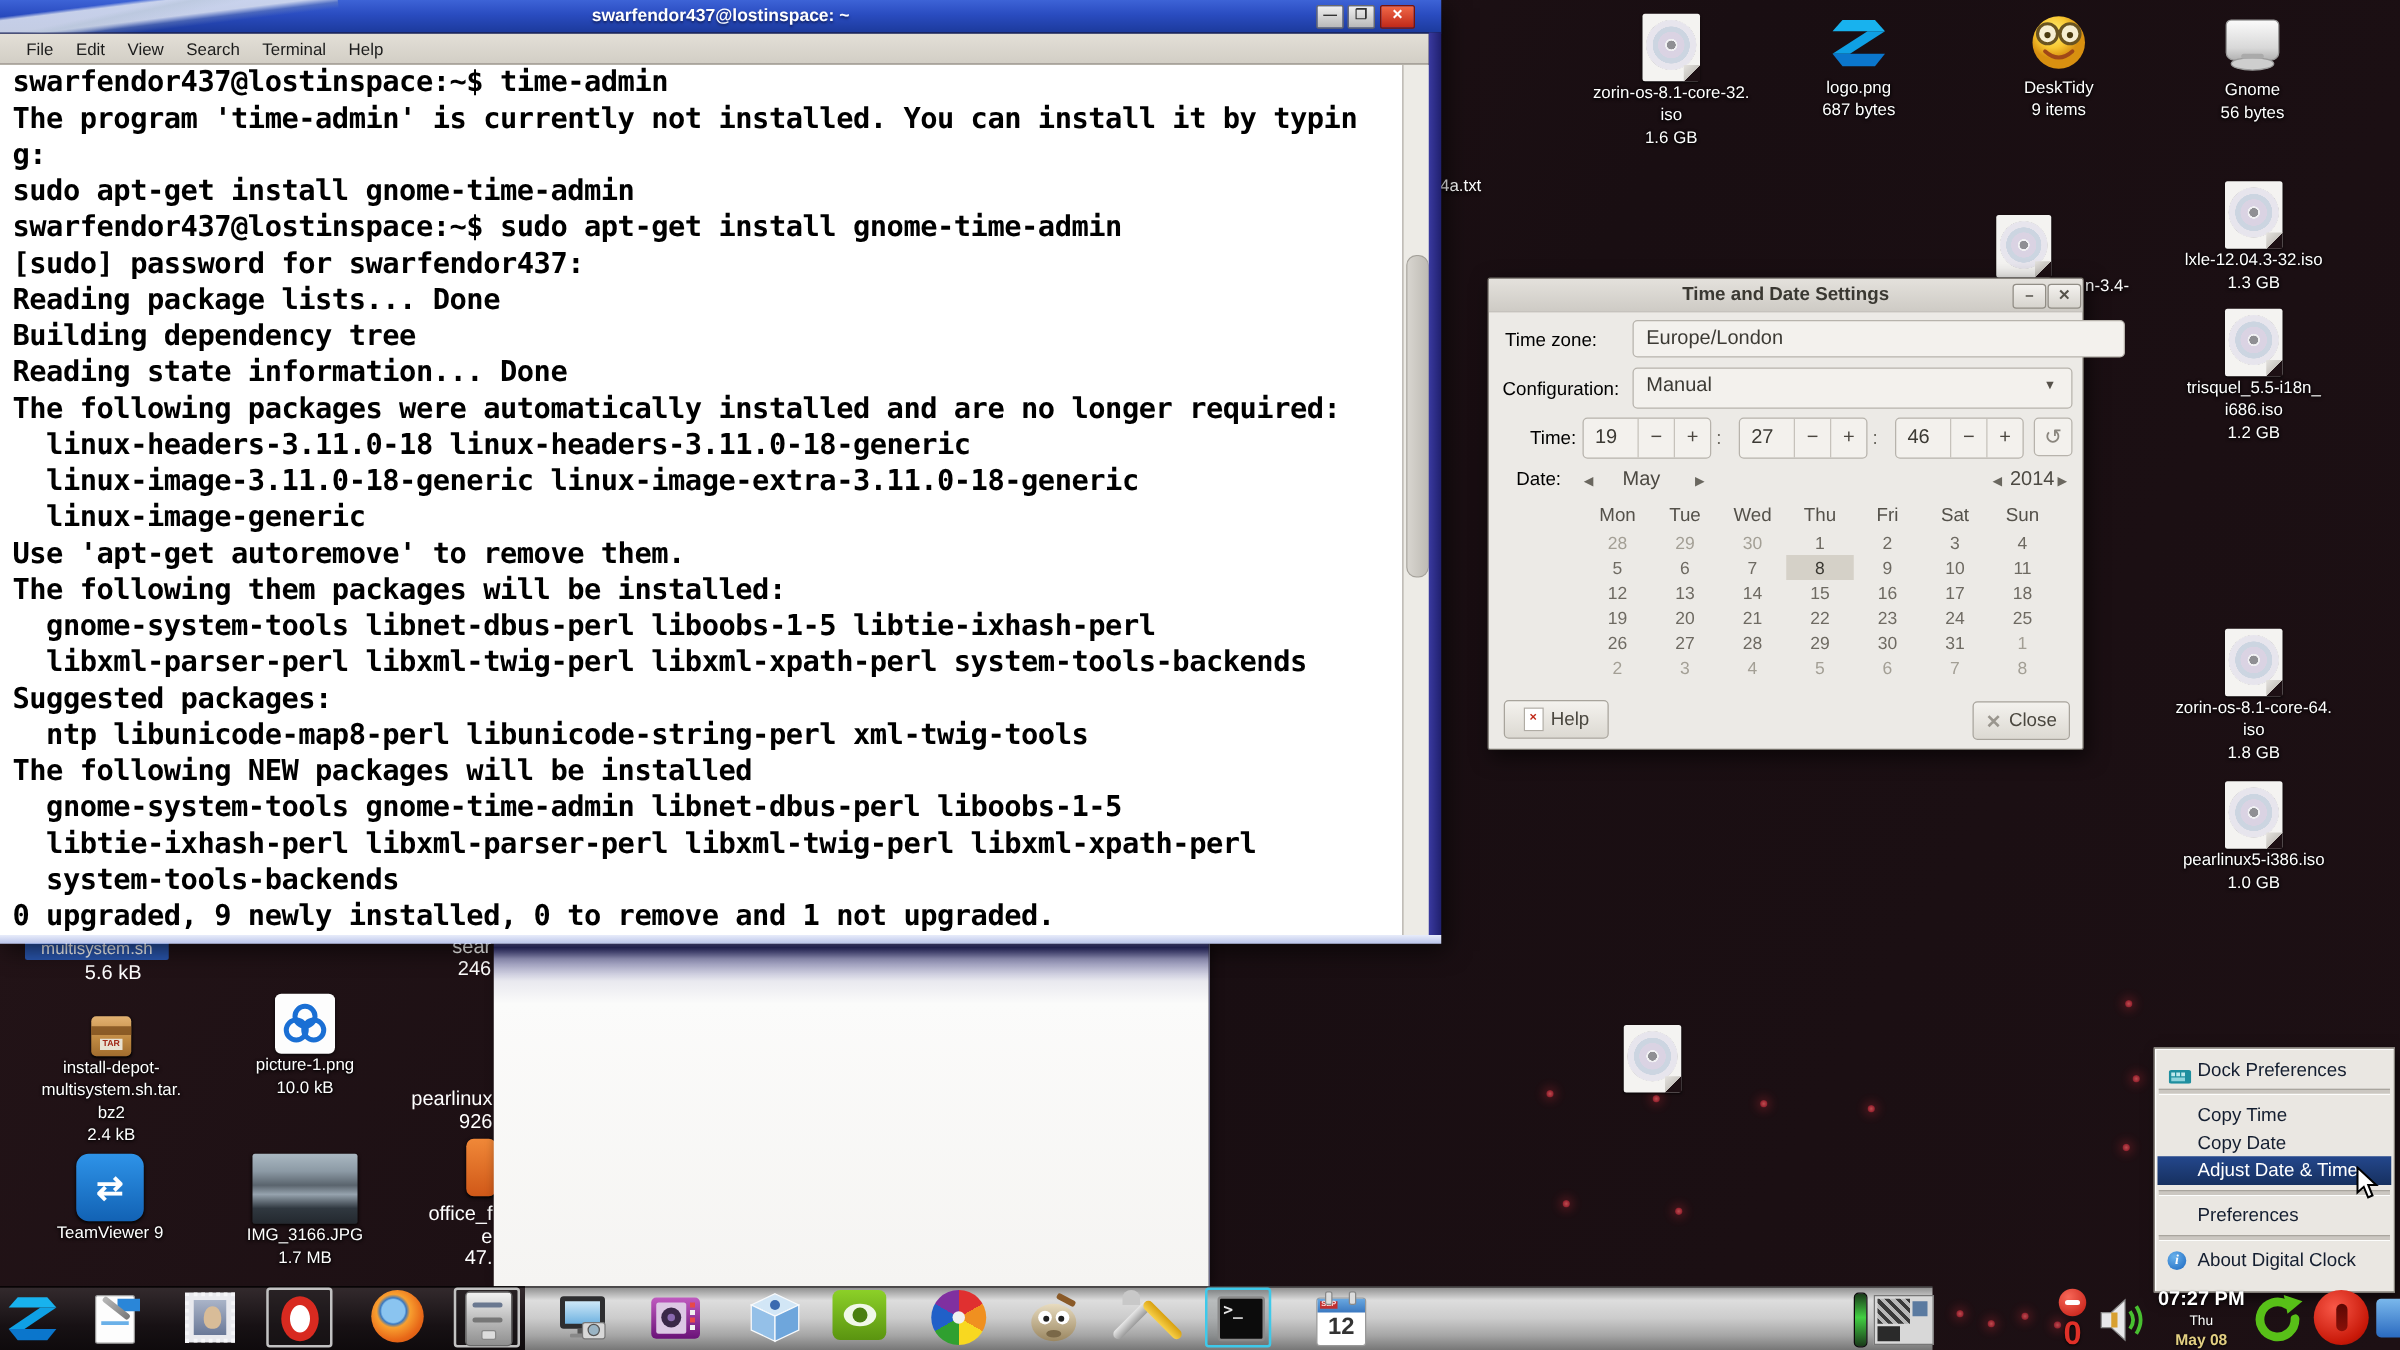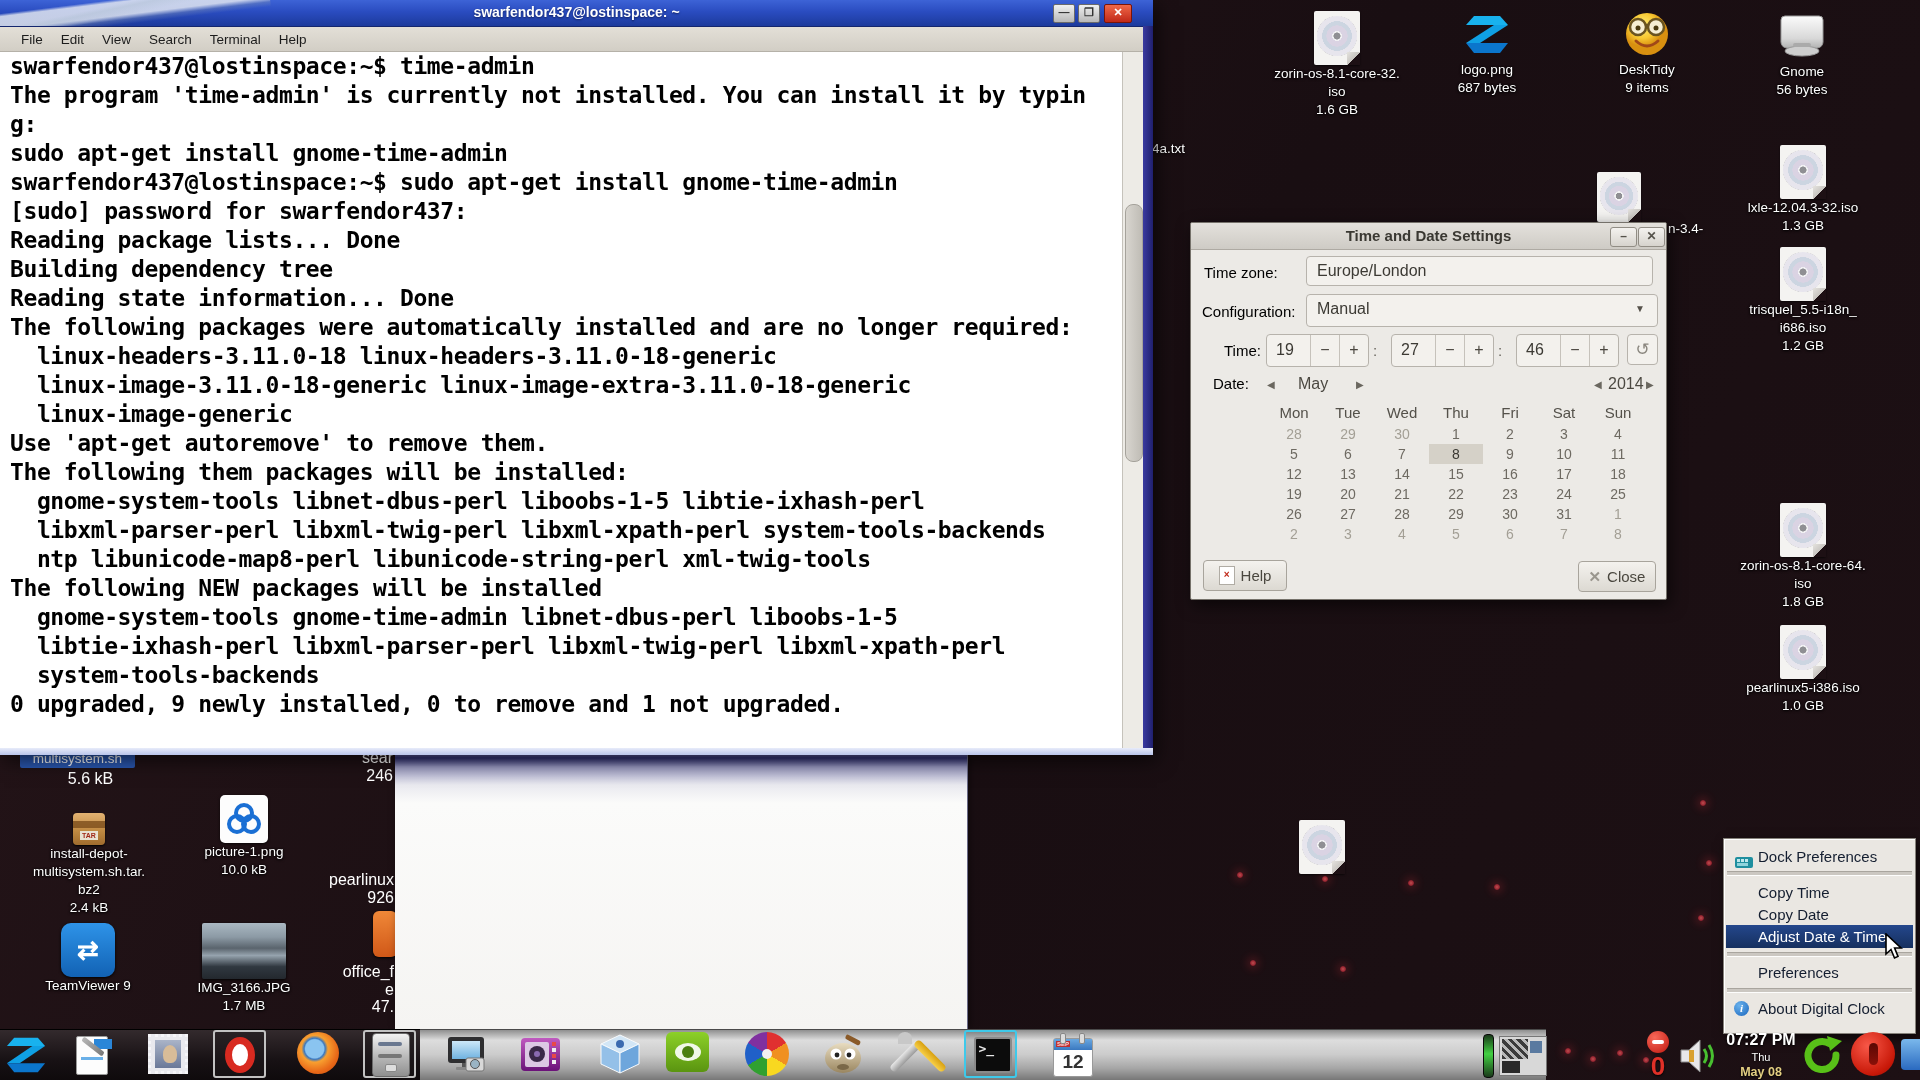--- a/index.html
+++ b/index.html
@@ -320,20 +320,21 @@
           <div class="tline">Building dependency tree</div>
           <div class="tline">Reading state information... Done</div>
           <div class="tline">The following packages were automatically installed and are no longer required:</div>
           <div class="tline">  linux-headers-3.11.0-18 linux-headers-3.11.0-18-generic</div>
           <div class="tline">  linux-image-3.11.0-18-generic linux-image-extra-3.11.0-18-generic</div>
           <div class="tline">  linux-image-generic</div>
           <div class="tline">Use 'apt-get autoremove' to remove them.</div>
           <div class="tline">The following them packages will be installed:</div>
           <div class="tline">  gnome-system-tools libnet-dbus-perl liboobs-1-5 libtie-ixhash-perl</div>
           <div class="tline">  libxml-parser-perl libxml-twig-perl libxml-xpath-perl system-tools-backends</div>
+          <div class="tline">Suggested packages:</div>
           <div class="tline">  ntp libunicode-map8-perl libunicode-string-perl xml-twig-tools</div>
           <div class="tline">The following NEW packages will be installed</div>
           <div class="tline">  gnome-system-tools gnome-time-admin libnet-dbus-perl liboobs-1-5</div>
           <div class="tline">  libtie-ixhash-perl libxml-parser-perl libxml-twig-perl libxml-xpath-perl</div>
           <div class="tline">  system-tools-backends</div>
           <div class="tline">0 upgraded, 9 newly installed, 0 to remove and 1 not upgraded.</div>
         </div>
       </div>
     <div id="term-scroll">
       <div id="term-thumb" style="top:152px;height:256px"></div>
@@ -343,21 +344,21 @@
   </div>
 
   <div class="abs" id="dialog">
     <div id="dlg-titlebar">
       <div id="dlg-title">Time and Date Settings</div>
       <div class="dlgbtn" style="left:419px">–</div>
       <div class="dlgbtn" style="left:447px">✕</div>
     </div>
 
     <div class="dlg-label" style="left:13px;top:41px">Time zone:</div>
-    <div class="dlg-field" style="left:115px;top:33px;width:347px;height:30px">Europe/London</div>
+    <div class="dlg-field" style="left:115px;top:33px;width:394px;height:30px">Europe/London</div>
 
     <div class="dlg-label" style="left:11px;top:80px">Configuration:</div>
     <div class="dlg-field" style="left:115px;top:71px;width:352px;height:33px">
       <span>Manual</span>
       <span style="position:absolute;right:12px;top:8px;font-size:10px;color:#55514a">▼</span>
     </div>
 
     <div class="dlg-label" style="left:33px;top:119px">Time:</div>
     <div class="spin" style="left:75px;top:111px">
       <span class="val">19</span>

